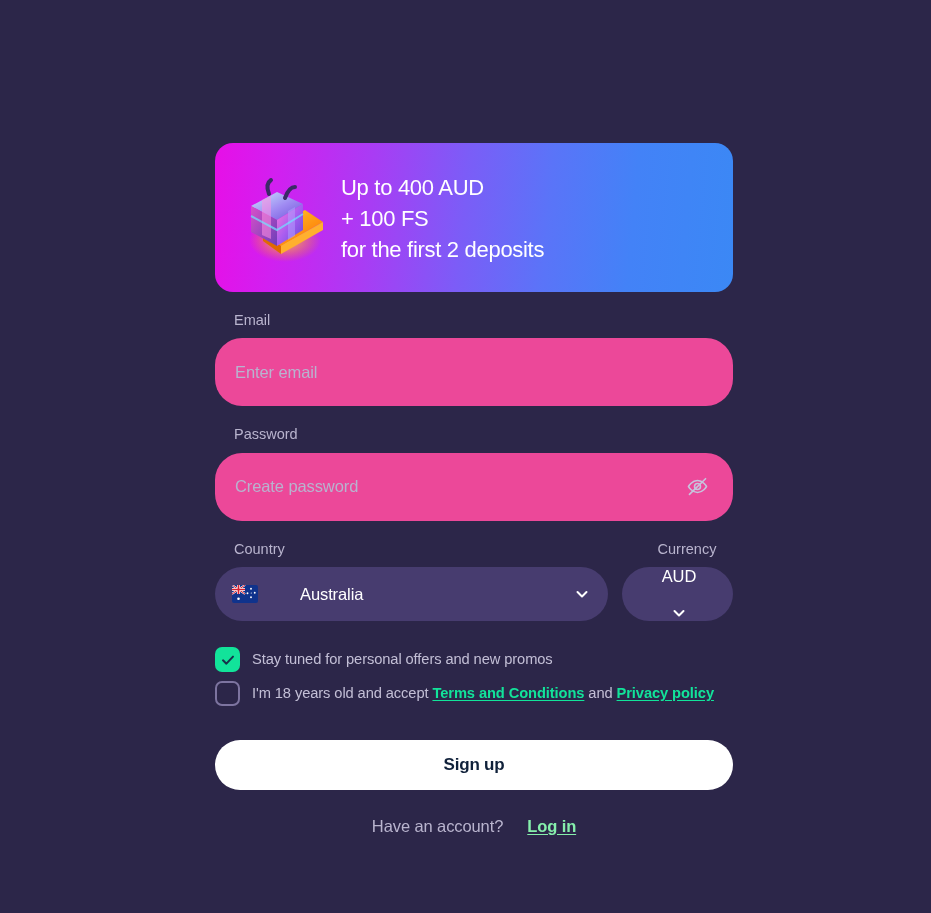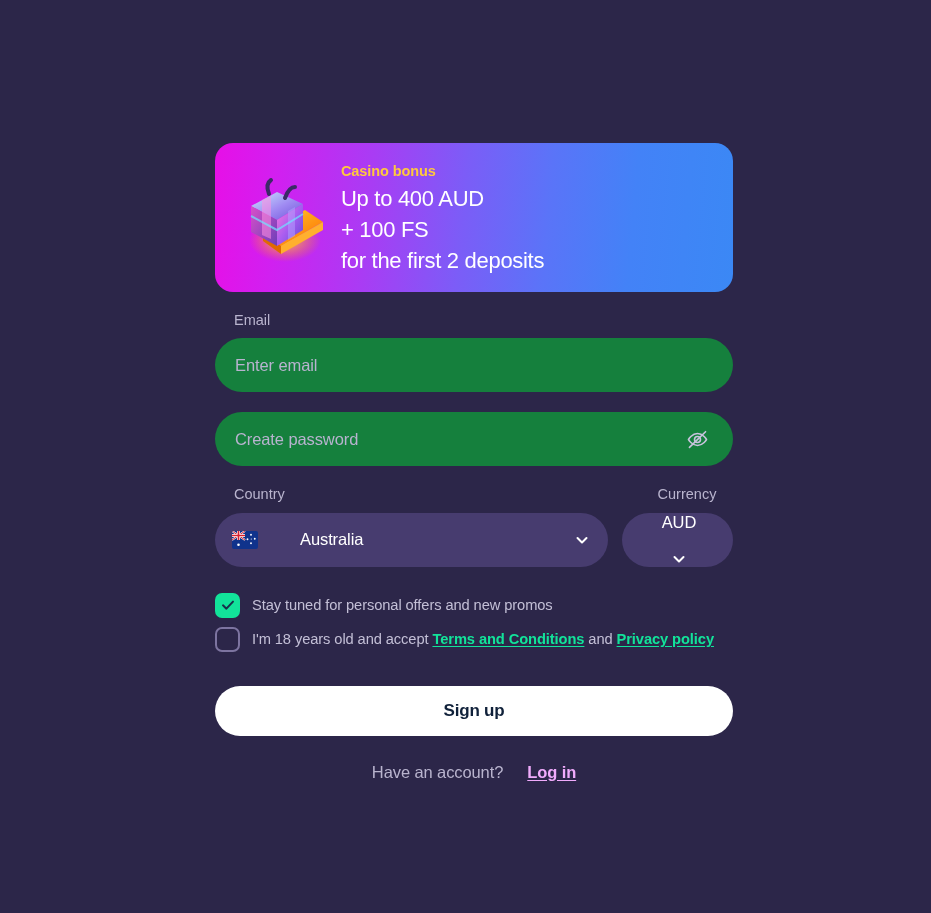--- a/index.html
+++ b/index.html
@@ -86,22 +86,22 @@
     color: #b9b4ce;
     font-size: 14.5px;
     line-height: 1.2;
     margin-bottom: 9px;
     margin-left: 19px;
   }
 
   .input-shell {
     position: relative;
     width: 518px;
-    height: 54px;
-    background: #15803d;
+    height: 68px;
+    background: #ec4899;
     border-radius: 27px;
     display: flex;
     align-items: center;
     padding: 0 20px;
   }
 
   .input-shell input {
     flex: 1 1 auto;
     background: transparent;
     border: none;
@@ -237,21 +237,21 @@
 
   
   .footer {
     margin-top: 27px;
     text-align: center;
     color: #b9b4ce;
     font-size: 16.5px;
     letter-spacing: -0.1px;
   }
   .footer a {
-    color: #f0abfc;
+    color: #86efac;
     font-weight: bold;
     text-underline-offset: 2px;
     margin-left: 24px;
   }
 </style>
 </head>
 <body>
 
 <div id="app">
   <div class="form-wrap">
@@ -294,35 +294,35 @@
           <path d="M44 50 L70 34 L70 60 L44 76 Z" fill="url(#boxFront)"></path>
           <path d="M29 30 L38 26 L38 69 L29 65 Z" fill="#ff8fe0" opacity="0.55"></path>
           <path d="M55 41 L62 37 L62 66 L55 70 Z" fill="#b3a4ff" opacity="0.5"></path>
           <path d="M18 46 L44 60 L70 44" stroke="#6fe3ff" stroke-width="2" fill="none" opacity="0.7"></path>
           <path d="M36 24 q-4 -10 2 -14" stroke="#3a2b66" stroke-width="4" fill="none" stroke-linecap="round"></path>
           <path d="M52 28 q4 -11 10 -11" stroke="#3a2b66" stroke-width="4" fill="none" stroke-linecap="round"></path>
         </svg>
       </div>
 
       <div class="bonus-text">
-        <span class="bonus-kicker">Casino bonus</span>
         <span class="bonus-line">Up to 400 AUD</span>
         <span class="bonus-line">+ 100 FS</span>
         <span class="bonus-line">for the first 2 deposits</span>
       </div>
     </div>
 
     <div class="field-block">
       <span class="field-label">Email</span>
       <div class="input-shell">
         <input type="text" placeholder="Enter email" style="">
       </div>
     </div>
 
     <div class="field-block">
+      <span class="field-label">Password</span>
       <div class="input-shell">
         <input type="text" placeholder="Create password" style="">
         <button class="eye-btn">
           <svg viewBox="0 0 24 24" width="23" height="23" fill="none" stroke="#c8c3dd" stroke-width="1.7" stroke-linecap="round" stroke-linejoin="round">
             <path d="M2.6 12S6 5.8 12 5.8 21.4 12 21.4 12 18 18.2 12 18.2 2.6 12 2.6 12Z"></path>
             <circle cx="12" cy="12" r="3.1"></circle>
             <line x1="3.6" y1="20.2" x2="20.4" y2="3.9"></line>
           </svg>
         </button>
       </div>

